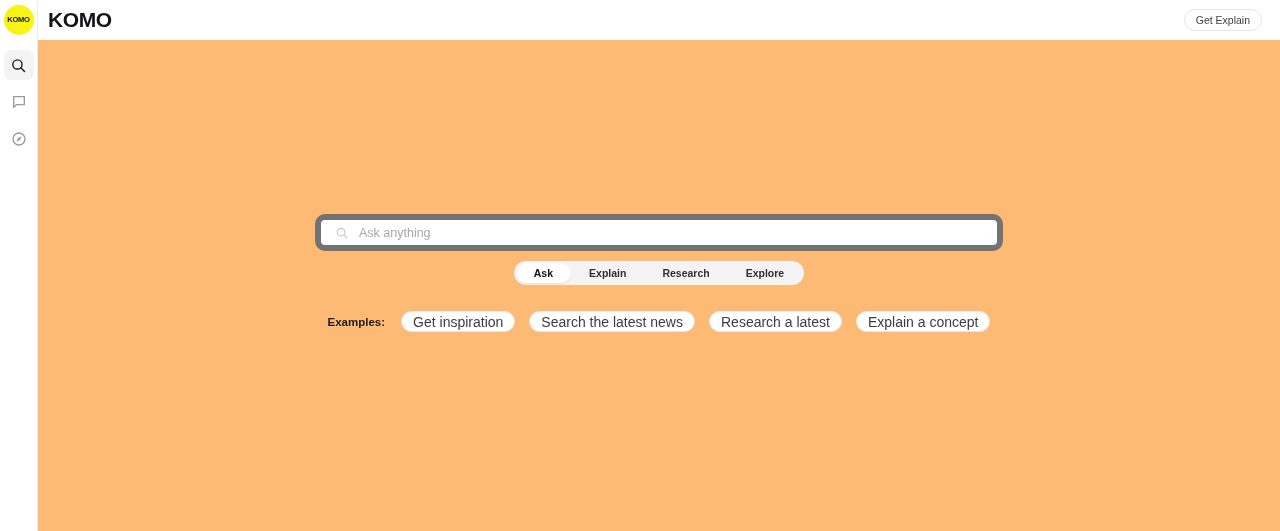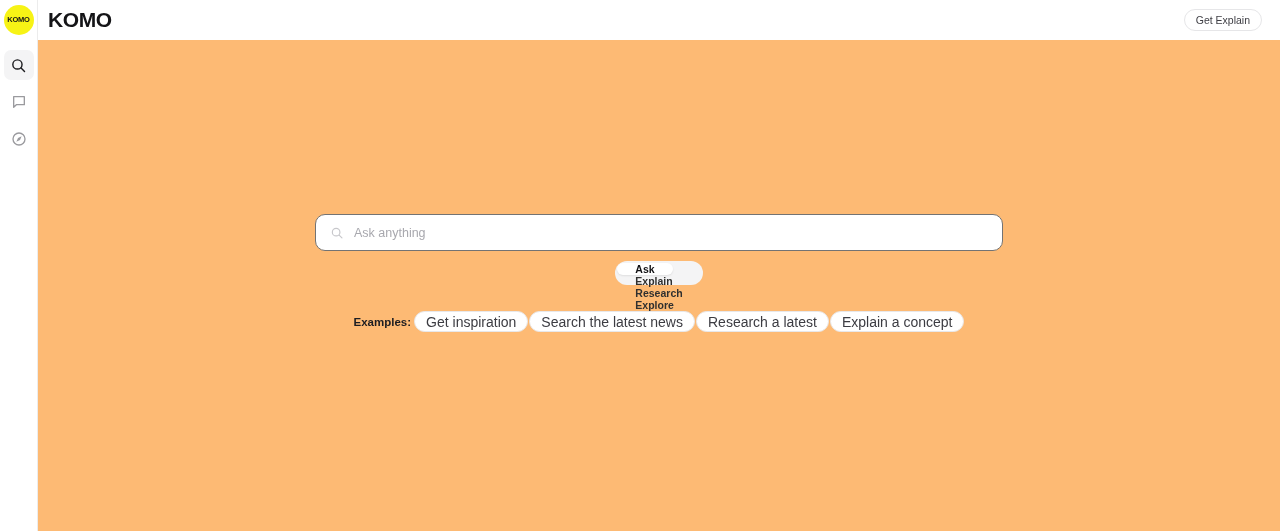--- a/index.html
+++ b/index.html
@@ -111,21 +111,21 @@
     height: 491px;
     display: flex;
     flex-direction: column;
     align-items: center;
   }
 
   #searchbar {
     margin-top: 174px;
     width: 688px;
     height: 37px;
-    border: 1px solid #737373;
+    border: 6px solid #737373;
     border-radius: 10px;
     background: #ffffff;
     display: flex;
     align-items: center;
     padding: 0 14px;
     cursor: text;
   }
   #searchbar .s-icon { color: #c7c7cb; display: flex; flex: 0 0 auto; }
   #search-input {
     flex: 1;
@@ -139,23 +139,22 @@
   }
   #search-input::placeholder { color: #a8a8ae; }
 
   
   #tabs {
     margin-top: 10px;
     height: 24px;
     background: #f4f4f5;
     border-radius: 12px;
     display: flex;
-    align-items: flex-start;
+    align-items: flex-end;
     padding: 2px;
-    flex-direction: column;
   }
   .tab {
     height: 20px;
     padding: 0 18px;
     border-radius: 10px;
     display: flex;
     align-items: center;
     justify-content: center;
     font-size: 10.5px;
     font-weight: 700;
@@ -167,21 +166,21 @@
     background: #ffffff;
     box-shadow: 0 1px 2px rgba(0,0,0,0.09);
     color: #111114;
   }
 
   
   #examples {
     margin-top: 26px;
     display: flex;
     align-items: center;
-    gap: 1px;
+    gap: 14px;
   }
   #examples-label {
     font-size: 11.5px;
     font-weight: 700;
     color: #1d1d21;
     margin-right: 2px;
     white-space: nowrap;
   }
   .chip {
     height: 21px;

